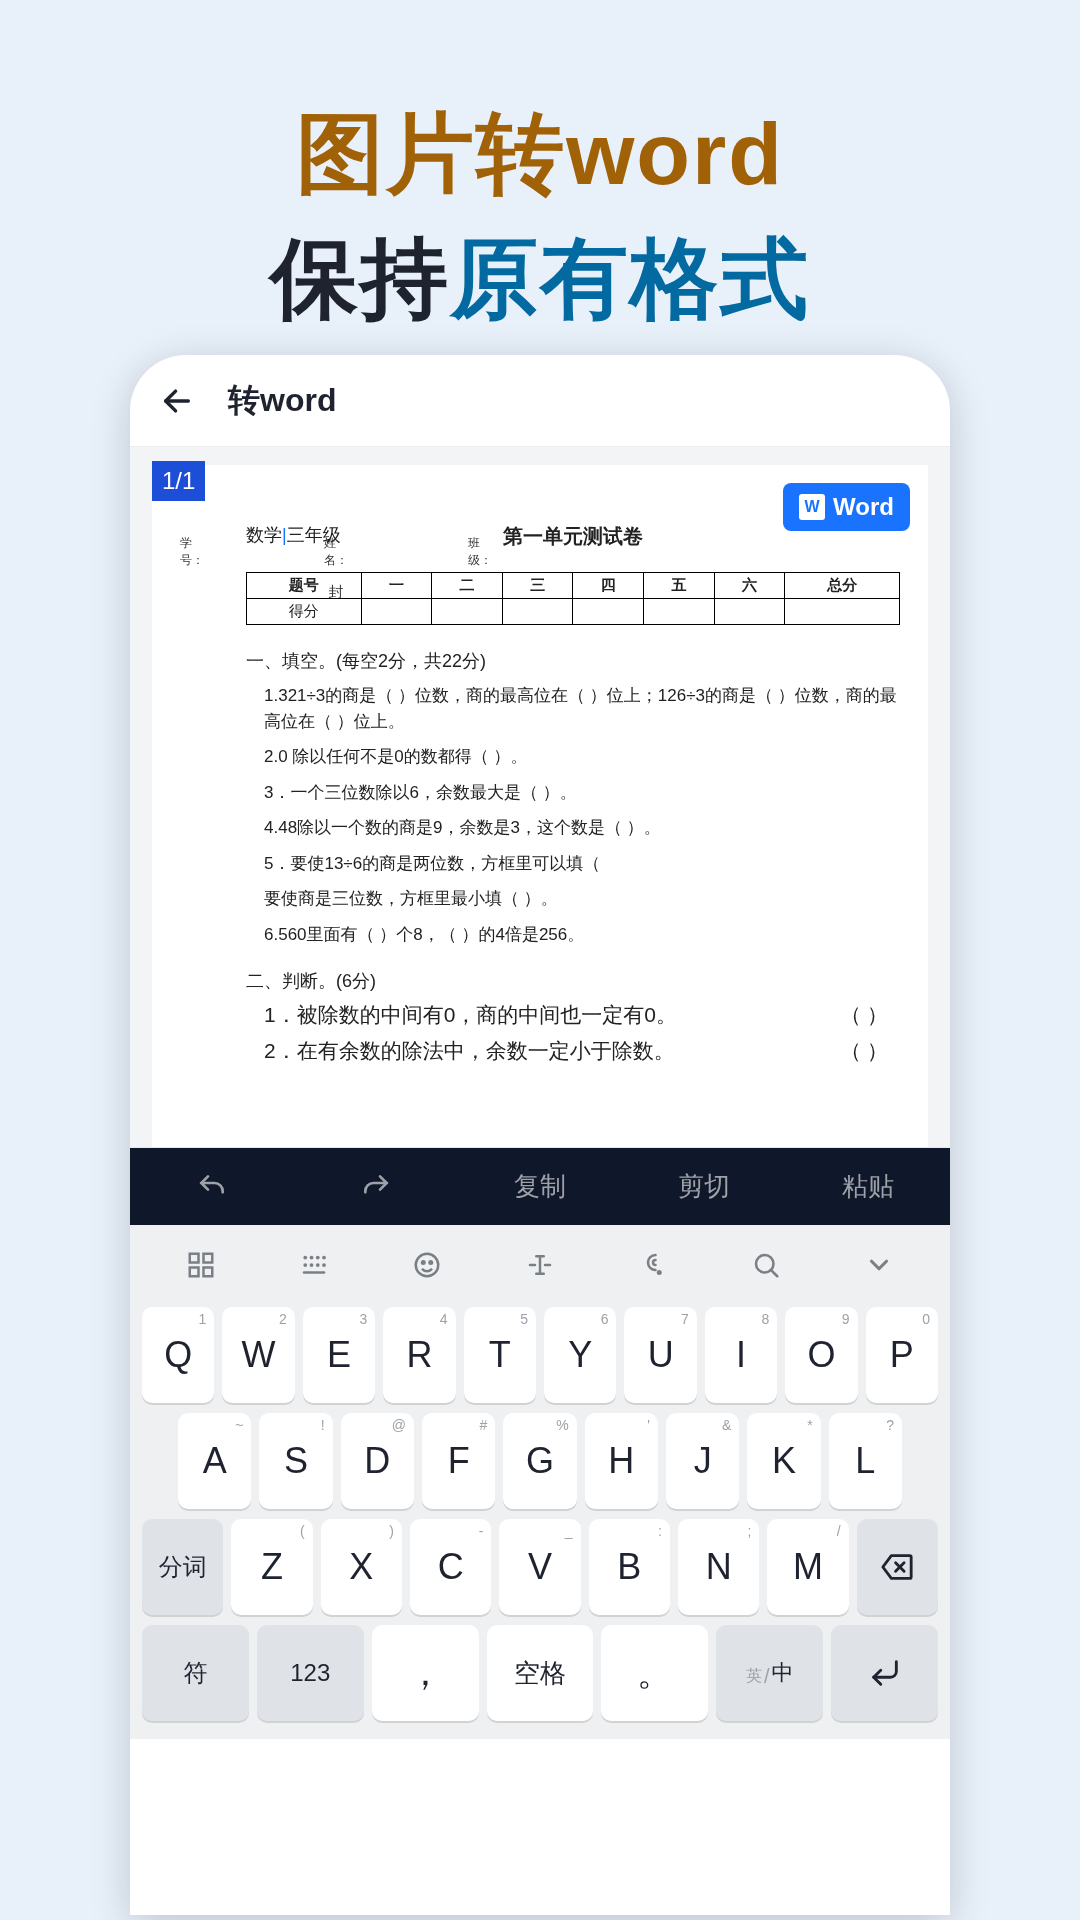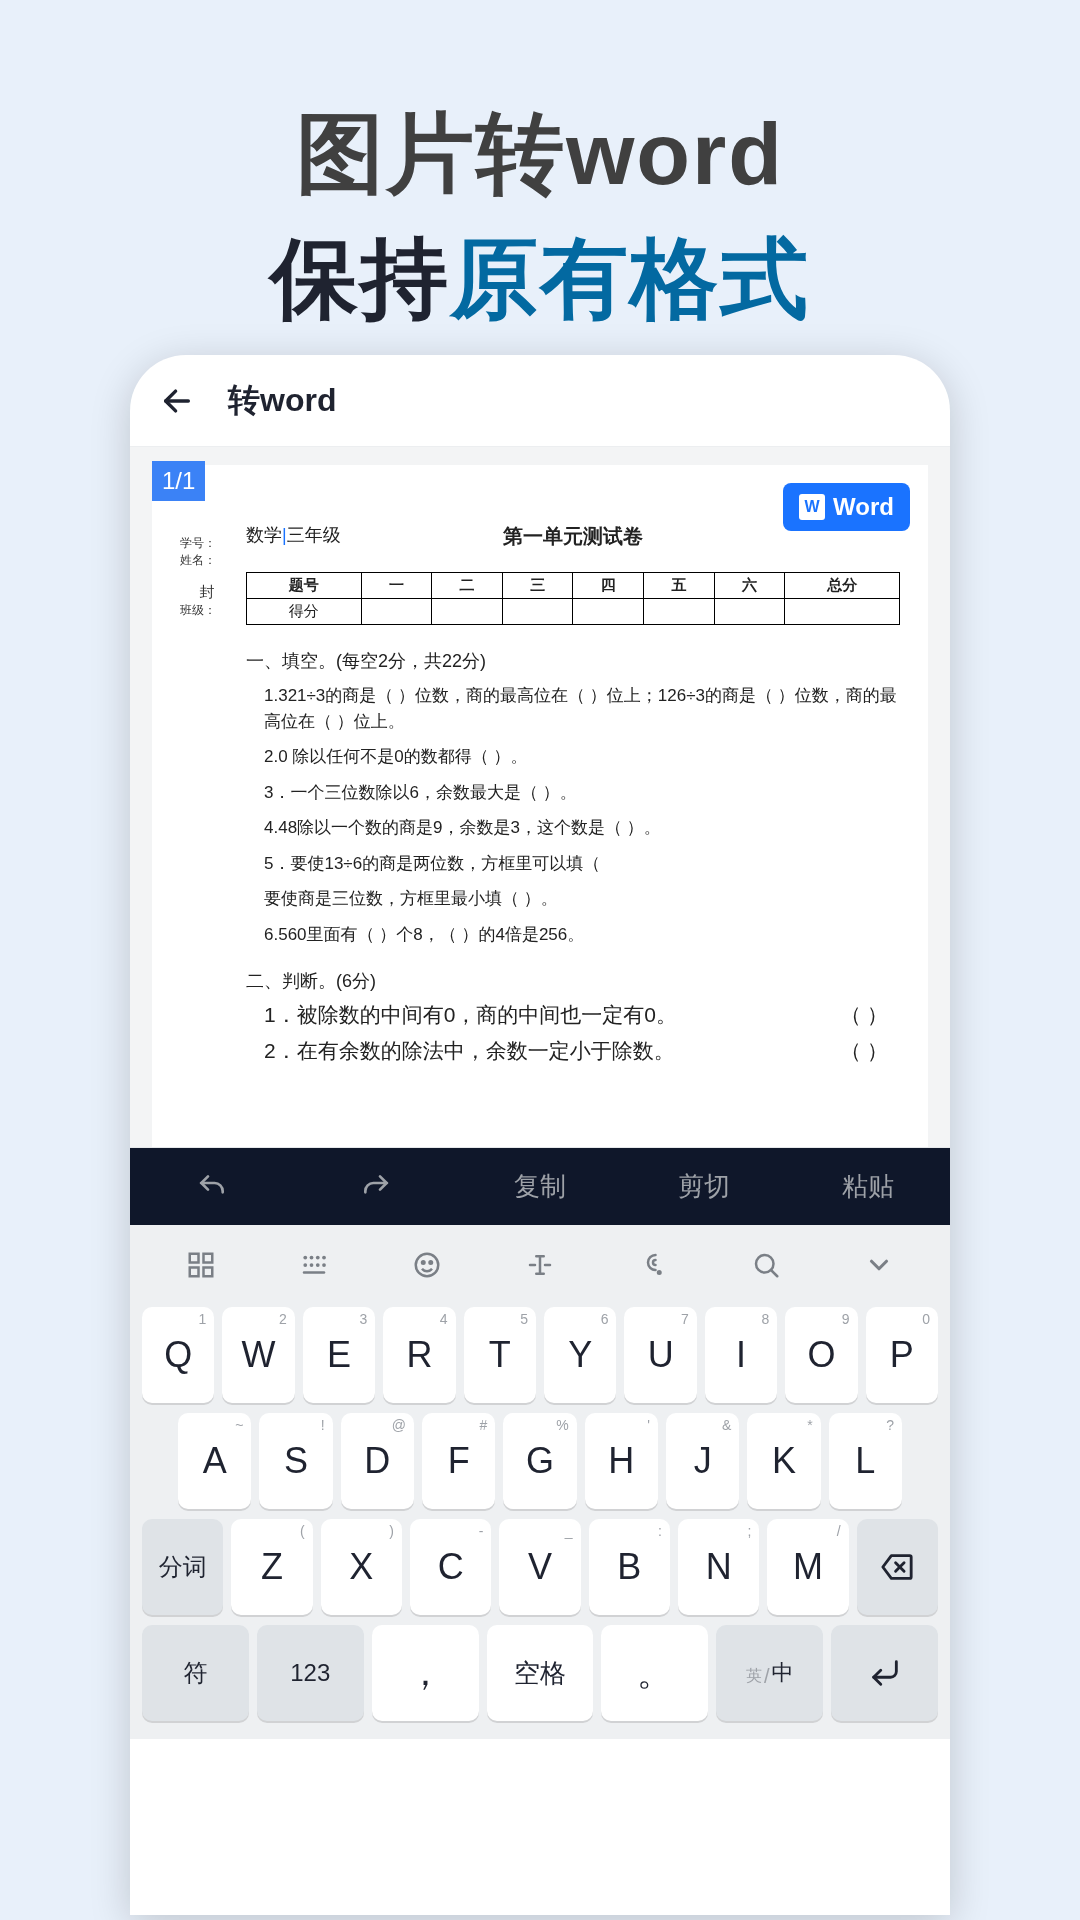--- a/index.html
+++ b/index.html
@@ -11,21 +11,21 @@
     overflow: hidden;
     position: relative;
   }
   .hero {
     text-align: center;
     padding-top: 95px;
     font-weight: 700;
   }
   .hero-line1 {
     font-size: 88px;
-    color: #404040;
+    color: #a16207;
     letter-spacing: 2px;
   }
   .hero-line2 {
     font-size: 88px;
     color: #1f2330;
     letter-spacing: 2px;
     margin-top: 6px;
   }
   .hero-line2 .accent { color: #0369a1; }
 
@@ -54,21 +54,21 @@
 
   .doc-area {
     position: relative;
     background: #f3f4f5;
     padding: 18px 22px 0 22px;
     height: 700px;
   }
   .page-badge {
     position: absolute;
     left: 22px; top: 14px;
-    background: #3b82f6;
+    background: #1d4ed8;
     color: #fff;
     font-size: 24px;
     padding: 6px 10px;
     z-index: 3;
   }
   .paper {
     background: #fff;
     width: 100%;
     height: 100%;
     padding: 40px 28px 0 28px;
@@ -101,21 +101,22 @@
     align-items: center;
     justify-content: center;
   }
 
   .paper-body { display: flex; gap: 12px; margin-top: 18px; }
   .margin-col {
     width: 54px;
     font-size: 12px;
     color: #333;
     display: flex;
-    flex-direction: column;
+    flex-direction: row;
+    gap: 120px;
     padding-top: 12px;
   }
   .content-col { flex: 1; }
   .subject-row { font-size: 18px; margin-bottom: 4px; }
   .cursor { color:#1a73ff; }
   .doc-title { text-align: center; font-size: 20px; font-weight: 600; margin: -28px 0 22px 0; }
 
   table.score {
     border-collapse: collapse;
     width: 100%;

